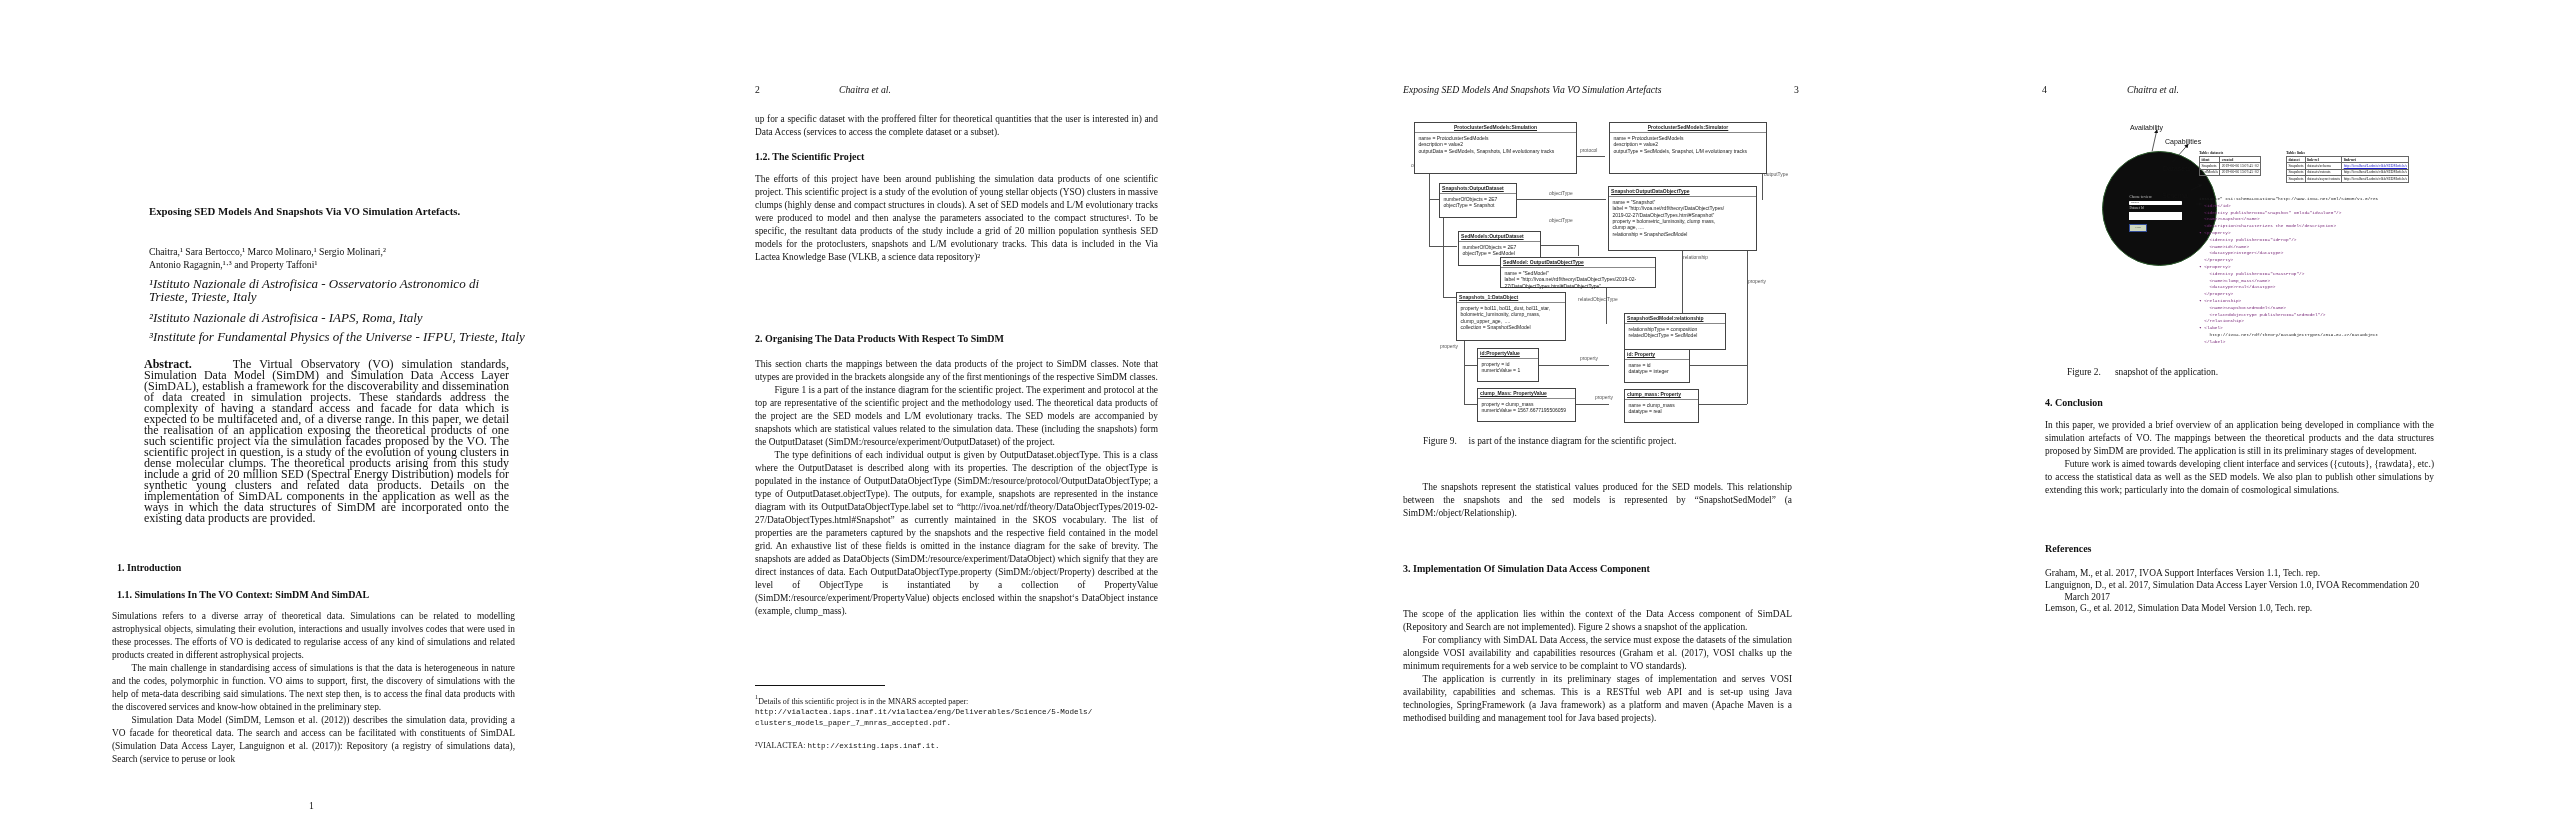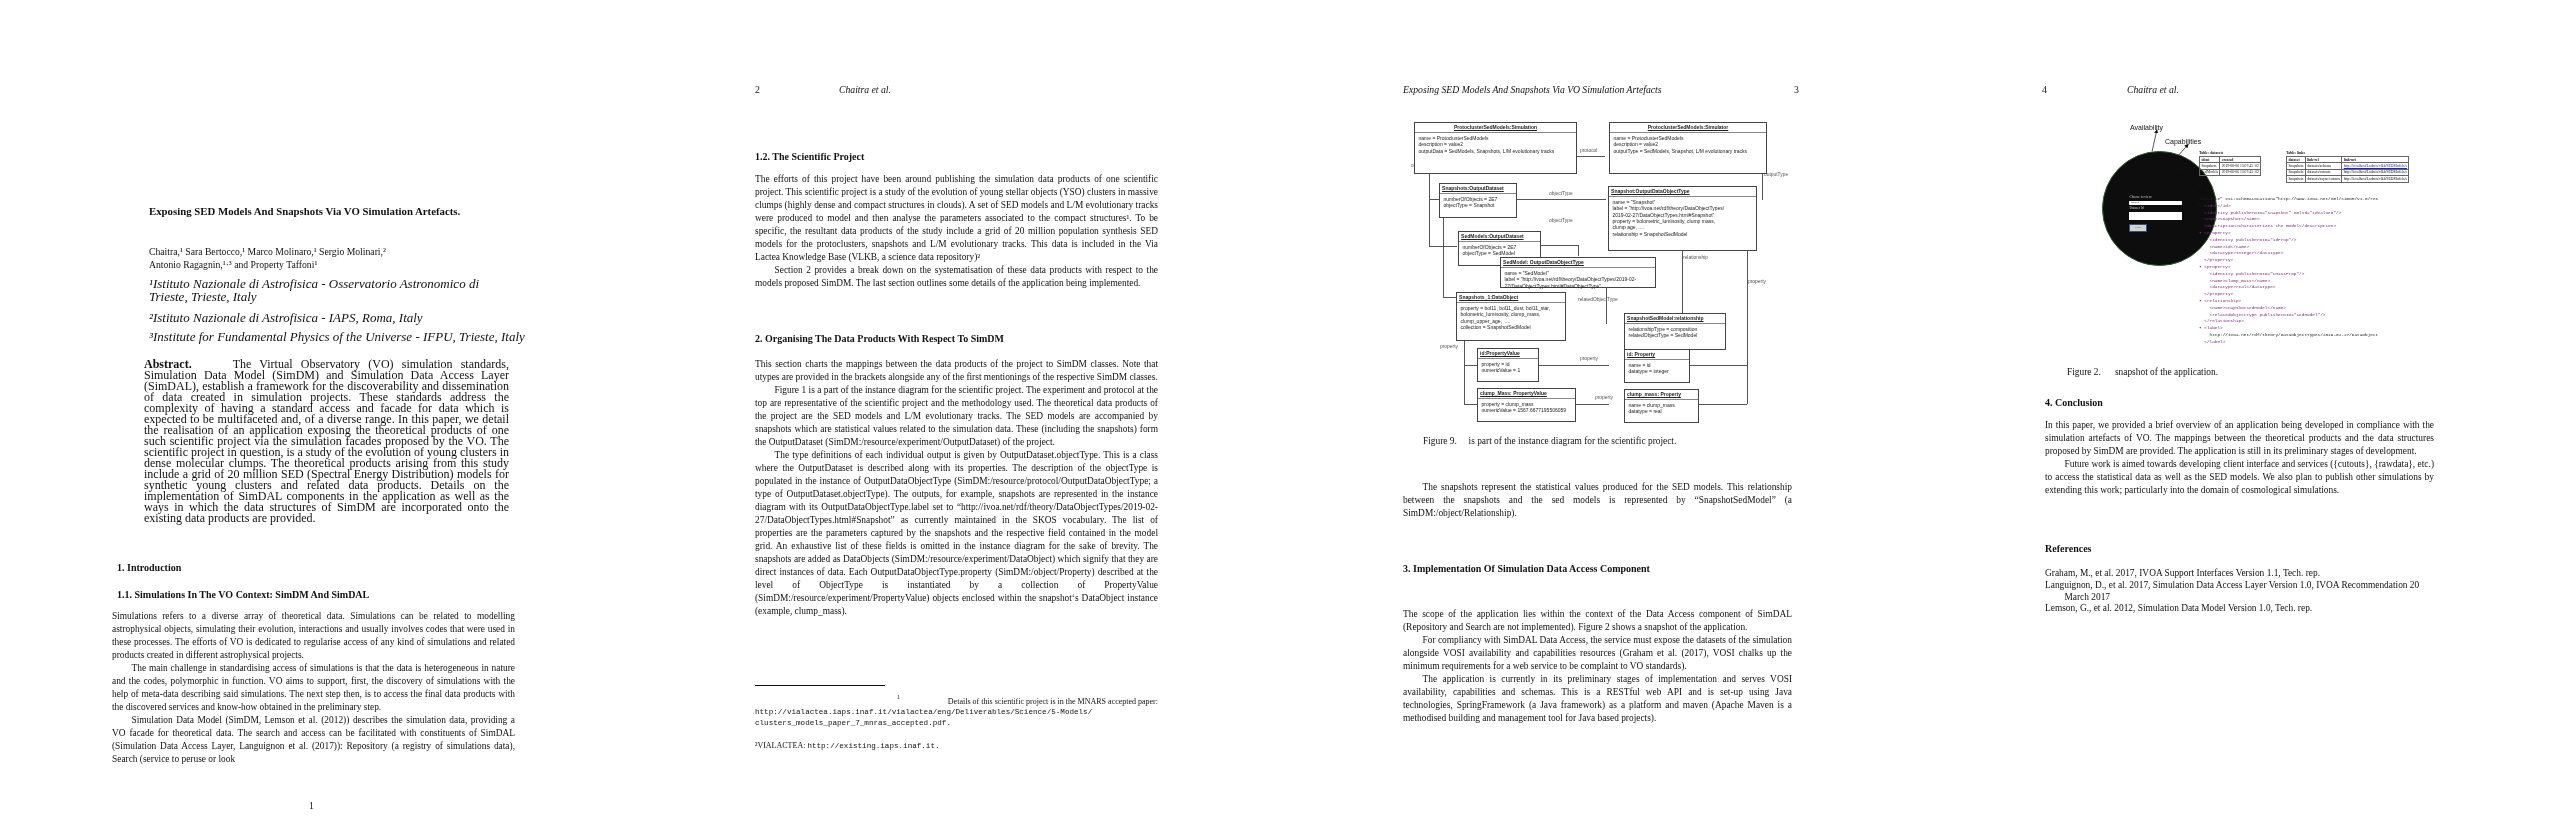--- a/index.html
+++ b/index.html
@@ -60,34 +60,36 @@
     <p>Simulations refers to a diverse array of theoretical data. Simulations can be related to modelling astrophysical objects, simulating their evolution, interactions and usually involves codes that were used in these processes. The efforts of VO is dedicated to regularise access of any kind of simulations and related products created in different astrophysical projects.</p>
     <p class="ind">The main challenge in standardising access of simulations is that the data is heterogeneous in nature and the codes, polymorphic in function. VO aims to support, first, the discovery of simulations with the help of meta-data describing said simulations. The next step then, is to access the final data products with the discovered services and know-how obtained in the preliminary step.</p>
     <p class="ind">Simulation Data Model (SimDM, Lemson et al. (2012)) describes the simulation data, providing a VO facade for theoretical data. The search and access can be facilitated with constituents of SimDAL (Simulation Data Access Layer, Languignon et al. (2017)): Repository (a registry of simulations data), Search (service to peruse or look</p>
   </div>
   <div class="pnum" style="left:309px;top:756px;">1</div>
 </div>
 
 <div class="page p2">
   <div class="pnum" style="left:111px;">2</div>
   <div class="hdr" style="left:195px;">Chaitra et al.</div>
+  <div class="txt" style="left:111px;top:113px;width:403px;">
+    <p>up for a specific dataset with the proffered filter for theoretical quantities that the user is interested in) and Data Access (services to access the complete dataset or a subset).</p>
+  </div>
   <div class="sec" style="left:111px;top:151px;">1.2.   The Scientific Project</div>
   <div class="txt" style="left:111px;top:173px;width:403px;">
     <p>The efforts of this project have been around publishing the simulation data products of one scientific project. This scientific project is a study of the evolution of young stellar objects (YSO) clusters in massive clumps (highly dense and compact structures in clouds). A set of SED models and L/M evolutionary tracks were produced to model and then analyse the parameters associated to the compact structures¹. To be specific, the resultant data products of the study include a grid of 20 million population synthesis SED models for the protoclusters, snapshots and L/M evolutionary tracks. This data is included in the Via Lactea Knowledge Base (VLKB, a science data repository)²</p>
-    <p class="ind">Section 2 provides a break down on the systematisation of these data products with respect to the models proposed SimDM. The last section outlines some details of the application being implemented.</p>
   </div>
   <div class="sec" style="left:111px;top:333px;">2.   Organising The Data Products With Respect To SimDM</div>
   <div class="txt" style="left:111px;top:358px;width:403px;">
     <p>This section charts the mappings between the data products of the project to SimDM classes. Note that utypes are provided in the brackets alongside any of the first mentionings of the respective SimDM classes.</p>
     <p class="ind">Figure 1 is a part of the instance diagram for the scientific project. The experiment and protocol at the top are representative of the scientific project and the methodology used. The theoretical data products of the project are the SED models and L/M evolutionary tracks. The SED models are accompanied by snapshots which are statistical values related to the simulation data. These (including the snapshots) form the OutputDataset (SimDM:/resource/experiment/OutputDataset) of the project.</p>
     <p class="ind">The type definitions of each individual output is given by OutputDataset.objectType. This is a class where the OutputDataset is described along with its properties. The description of the objectType is populated in the instance of OutputDataObjectType (SimDM:/resource/protocol/OutputDataObjectType; a type of OutputDataset.objectType). The outputs, for example, snapshots are represented in the instance diagram with its OutputDataObjectType.label set to “http://ivoa.net/rdf/theory/DataObjectTypes/2019-02-27/DataObjectTypes.html#Snapshot” as currently maintained in the SKOS vocabulary. The list of properties are the parameters captured by the snapshots and the respective field contained in the model grid. An exhaustive list of these fields is omitted in the instance diagram for the sake of brevity. The snapshots are added as DataObjects (SimDM:/resource/experiment/DataObject) which signify that they are direct instances of data. Each OutputDataObjectType.property (SimDM:/object/Property) described at the level of ObjectType is instantiated by a collection of PropertyValue (SimDM:/resource/experiment/PropertyValue) objects enclosed within the snapshot‘s DataObject instance (example, clump_mass).</p>
   </div>
   <div class="fnrule" style="left:111px;top:685px;"></div>
   <div class="fn" style="left:111px;top:697px;width:403px;">
-    <div style="display:flex;justify-content:flex-end;gap:48px;">
+    <div style="display:flex;justify-content:flex-start;">
       <sup>1</sup>
       <span>Details of this scientific project is in the MNARS accepted paper:</span>
     </div>
     <div class="mono">http://vialactea.iaps.inaf.it/vialactea/eng/Deliverables/Science/5-Models/</div>
     <div class="mono">clusters_models_paper_7_mnras_accepted.pdf.</div>
   </div>
   <div class="fn" style="left:111px;top:741px;">
     <span>²VIALACTEA: </span><span class="mono">http://existing.iaps.inaf.it.</span>
   </div>
 </div>

